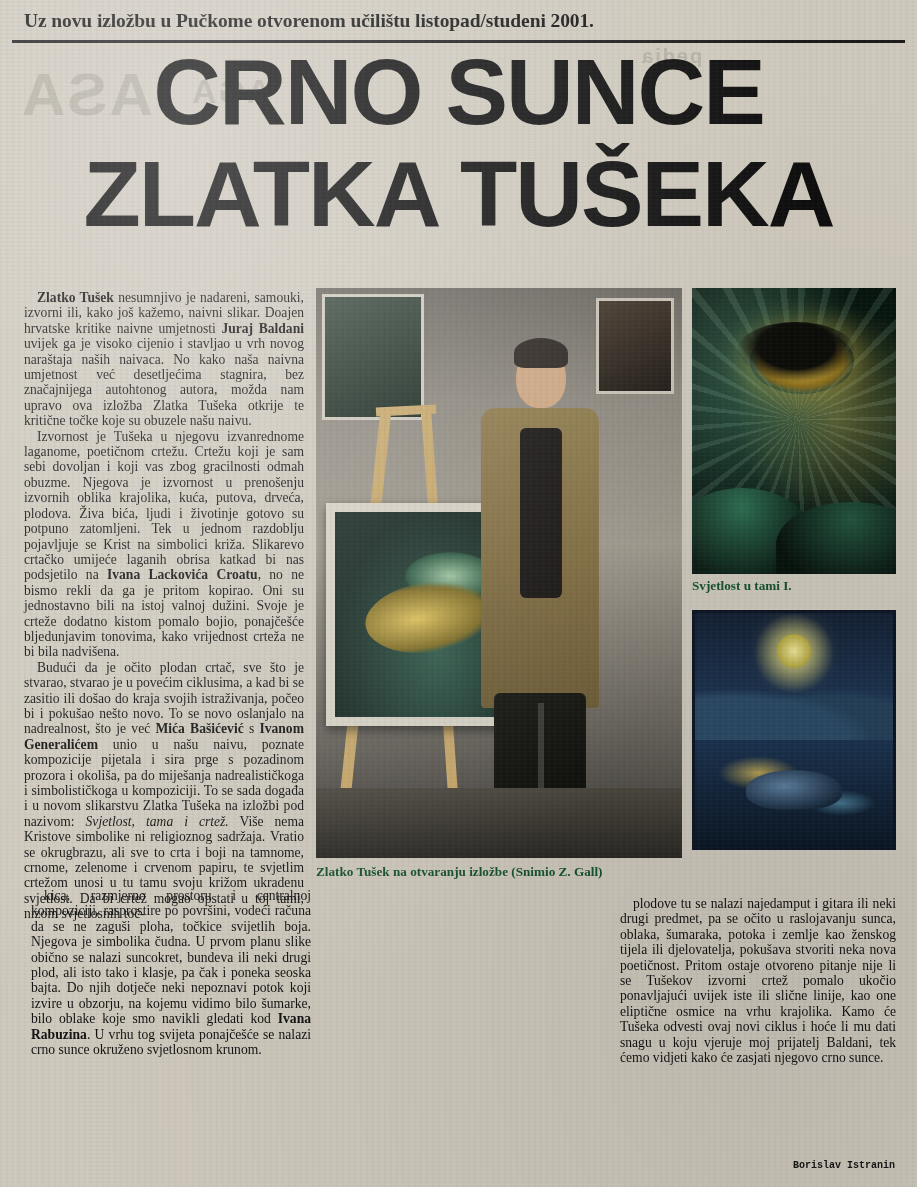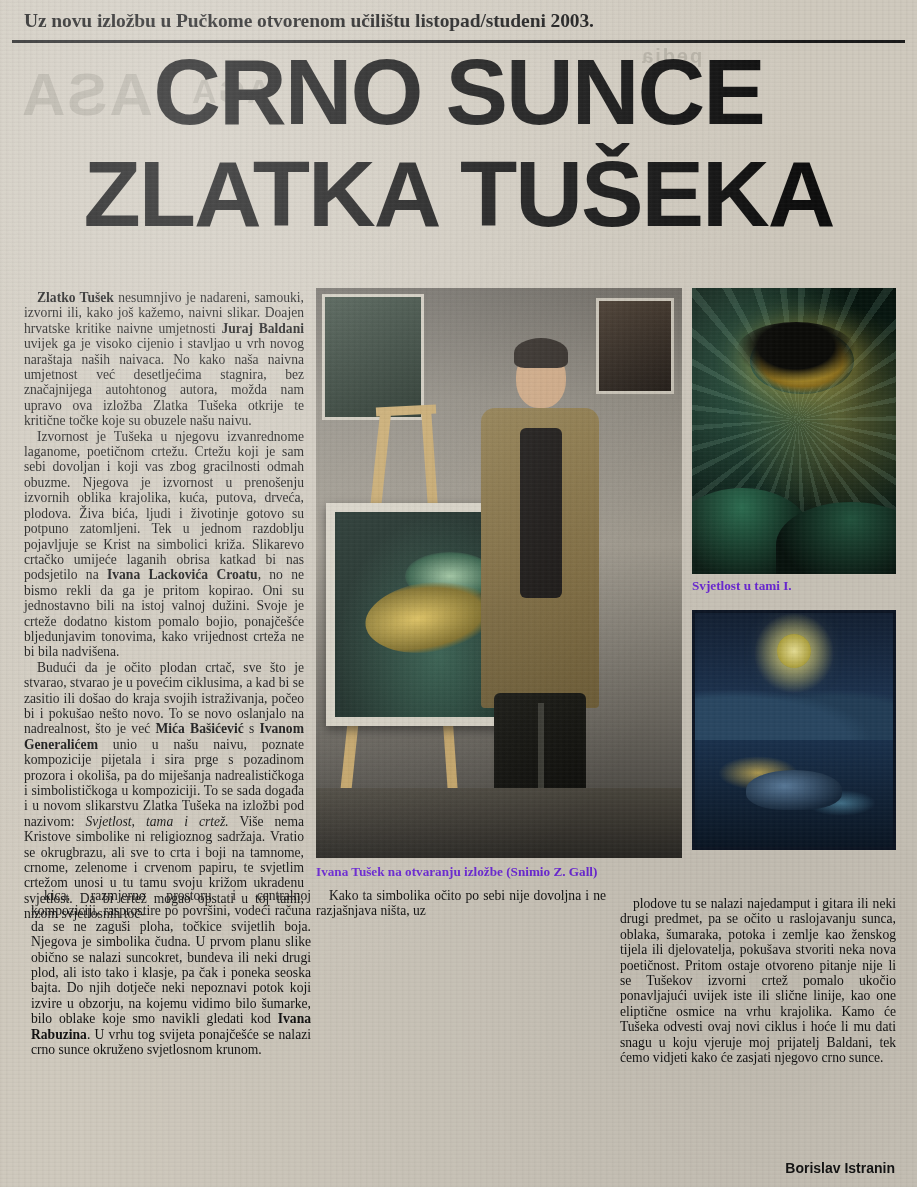--- a/index.html
+++ b/index.html
@@ -114,33 +114,33 @@
   .photo-tr  { left: 692px; top: 288px; width: 204px; height: 286px; }
   .photo-br  { left: 692px; top: 610px; width: 204px; height: 240px; }
 
   .caption {
     position: absolute;
     font-family: "Liberation Serif", serif;
     font-weight: bold;
     font-size: 13.2px;
     line-height: 15px;
     z-index: 3;
-    color: #6d28d9;
+    color: #14532d;
   }
   .cap-main { left: 316px; top: 864px; width: 372px; }
   .cap-tr   { left: 692px; top: 578px; width: 210px; }
   .cap-br   { left: 692px; top: 855px; width: 215px; }
 
   .signature {
     position: absolute;
     right: 22px;
     top: 1160px;
-    font-family: Liberation Sans, sans-serif;
-    font-weight: bold;
-    font-size: 14px;
+    font-family: Liberation Mono, monospace;
+    font-weight: bold;
+    font-size: 10px;
     z-index: 3;
   }
 
   
   .art { position: absolute; inset: 0; }
 
   
   .gallery-wall {
     position: absolute; inset: 0;
     background: linear-gradient(180deg,#6e6a62 0%, #8b867c 18%, #9b9völ 30%);
@@ -300,21 +300,21 @@
 <body>
 
 <div class="page">
 
   <div class="ghost g1">ASA</div>
   <div class="ghost g2">AGA</div>
   <div class="ghost g3">pedia</div>
   <div class="ghost g4">onim</div>
   <div class="ghost g5">letni</div>
 
-  <div class="kicker">Uz novu izložbu u Pučkome otvorenom učilištu listopad/studeni 2003.</div>
+  <div class="kicker">Uz novu izložbu u Pučkome otvorenom učilištu listopad/studeni 2001.</div>
   <div class="rule"></div>
 
   <div class="headline l1">CRNO SUNCE</div>
   <div class="headline l2">ZLATKA TUŠEKA</div>
 
   <div class="photo photo-main">
     <div class="art">
       <div class="gallery-wall"></div>
       <div class="wall-art"></div>
       <div class="wall-art2"></div>
@@ -352,36 +352,33 @@
       <div class="br-moon"></div>
       <div class="br-hills"></div>
       <div class="br-water"></div>
       <div class="br-glow"></div>
       <div class="br-glow2"></div>
       <div class="br-fig"></div>
       <div class="br-border"></div>
     </div>
   </div>
 
-  <div class="caption cap-main">Ivana Tušek na otvaranju izložbe (Snimio Z. Gall)</div>
+  <div class="caption cap-main">Zlatko Tušek na otvaranju izložbe (Snimio Z. Gall)</div>
   <div class="caption cap-tr">Svjetlost u tami I.</div>
 
   <div class="body-col col1">
     <p class="first"><b>Zlatko Tušek</b> nesumnjivo je nadareni, samouki, izvorni ili, kako još kažemo, naivni slikar. Doajen hrvatske kritike naivne umjetnosti <b>Juraj Baldani</b> uvijek ga je visoko cijenio i stavljao u vrh novog naraštaja naših naivaca. No kako naša naivna umjetnost već desetljećima stagnira, bez značajnijega autohtonog autora, možda nam upravo ova izložba Zlatka Tušeka otkrije te kritične točke koje su obuzele našu naivu.</p>
     <p>Izvornost je Tušeka u njegovu izvanrednome laganome, poetičnom crtežu. Crtežu koji je sam sebi dovoljan i koji vas zbog gracilnosti odmah obuzme. Njegova je izvornost u prenošenju izvornih oblika krajolika, kuća, putova, drveća, plodova. Živa bića, ljudi i životinje gotovo su potpuno zatomljeni. Tek u jednom razdoblju pojavljuje se Krist na simbolici križa. Slikarevo crtačko umijeće laganih obrisa katkad bi nas podsjetilo na <b>Ivana Lackovića Croatu</b>, no ne bismo rekli da ga je pritom kopirao. Oni su jednostavno bili na istoj valnoj dužini. Svoje je crteže dodatno kistom pomalo bojio, ponajčešće bljedunjavim tonovima, kako vrijednost crteža ne bi bila nadvišena.</p>
     <p>Budući da je očito plodan crtač, sve što je stvarao, stvarao je u povećim ciklusima, a kad bi se zasitio ili došao do kraja svojih istraživanja, počeo bi i pokušao nešto novo. To se novo oslanjalo na nadrealnost, što je već <b>Mića Bašićević</b> s <b>Ivanom Generalićem</b> unio u našu naivu, poznate kompozicije pijetala i sira prge s pozadinom prozora i okoliša, pa do miješanja nadrealističkoga i simbolističkoga u kompoziciji. To se sada događa i u novom slikarstvu Zlatka Tušeka na izložbi pod nazivom: <i>Svjetlost, tama i crtež.</i> Više nema Kristove simbolike ni religioznog sadržaja. Vratio se okrugbrazu, ali sve to crta i boji na tamnome, crnome, zelenome i crvenom papiru, te svjetlim crtežom unosi u tu tamu svoju križom ukradenu svjetlost. Da bi crtež mogao opstati u toj tami, nizom svjetlosnih toč-</p>
   </div>
 
   <div class="body-col colb1">
     <p>kica, razmjerno prostoru i centralnoj kompoziciji, rasprostire po površini, vodeći računa da se ne zaguši ploha, točkice svijetlih boja. Njegova je simbolika čudna. U prvom planu slike obično se nalazi suncokret, bundeva ili neki drugi plod, ali isto tako i klasje, pa čak i poneka seoska bajta. Do njih dotječe neki nepoznavi potok koji izvire u obzorju, na kojemu vidimo bilo šumarke, bilo oblake koje smo navikli gledati kod <b>Ivana Rabuzina</b>. U vrhu tog svijeta ponajčešće se nalazi crno sunce okruženo svjetlosnom krunom.</p>
 
   </div>
 
-  <div class="body-col colb2">
-    <p>Kako ta simbolika očito po sebi nije dovoljna i ne razjašnjava ništa, uz</p>
-  </div>
 
   <div class="body-col colb3">
     <p>plodove tu se nalazi najedamput i gitara ili neki drugi predmet, pa se očito u raslojavanju sunca, oblaka, šumaraka, potoka i zemlje kao ženskog tijela ili djelovatelja, pokušava stvoriti neka nova poetičnost. Pritom ostaje otvoreno pitanje nije li se Tušekov izvorni crtež pomalo ukočio ponavljajući uvijek iste ili slične linije, kao one eliptične osmice na vrhu krajolika. Kamo će Tušeka odvesti ovaj novi ciklus i hoće li mu dati snagu u koju vjeruje moj prijatelj Baldani, tek ćemo vidjeti kako će zasjati njegovo crno sunce.</p>
   </div>
 
   <div class="signature">Borislav Istranin</div>
 </div>
 
 </body></html>

